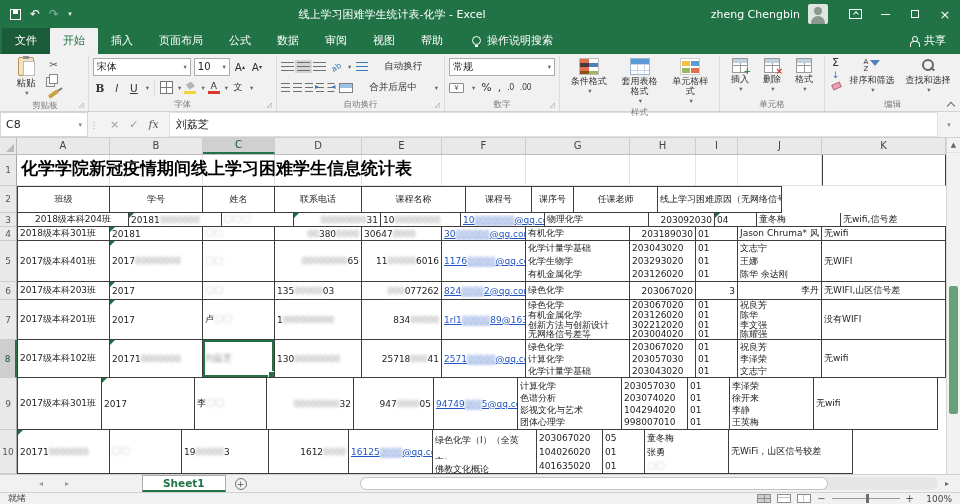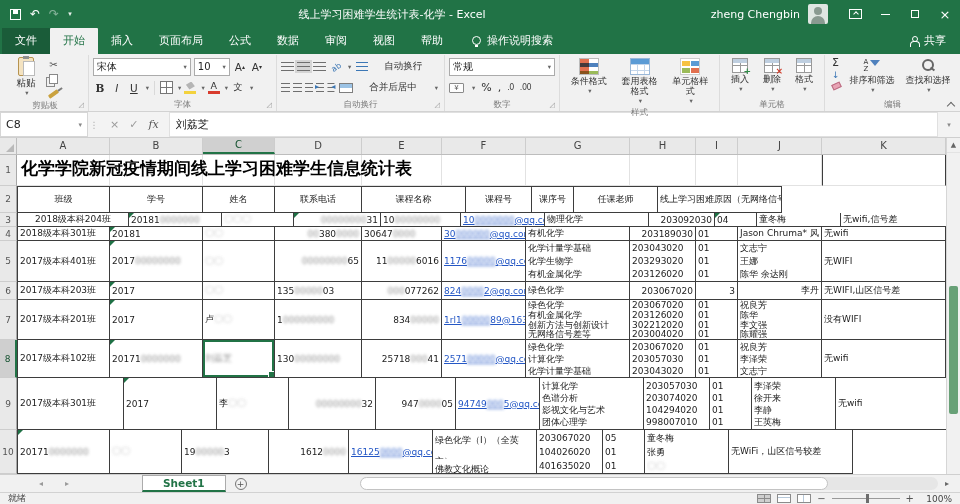--- a/index.html
+++ b/index.html
@@ -718,21 +718,21 @@
               <div class="ln" style="line-height:12px">祝良芳</div>
               <div class="ln" style="line-height:12px">李泽荣</div>
               <div class="ln" style="line-height:12px">文志宁</div>
             </div>
             <div class="cell" style="width:124px;text-align:left">
               <div class="sg"><span>无wifi</span></div>
             </div>
           </div>
           <div class="grow" style="height:52px">
             <div class="rn">9</div>
-            <div class="cell" style="width:107px;text-align:left">
+            <div class="cell" style="width:85px;text-align:left">
               <div class="sg"><span>2017级本科301班</span></div>
             </div>
             <div class="cell tri" style="width:93px;text-align:left">
               <div class="sg"><span>2017</span></div>
             </div>
             <div class="cell" style="width:72px;text-align:left">
               <div class="sg"><span>李</span><span class="rd">〇〇</span></div>
             </div>
             <div class="cell" style="width:87px;text-align:right">
               <div class="sg"><span class="rd">00000000</span><span>32</span></div>

